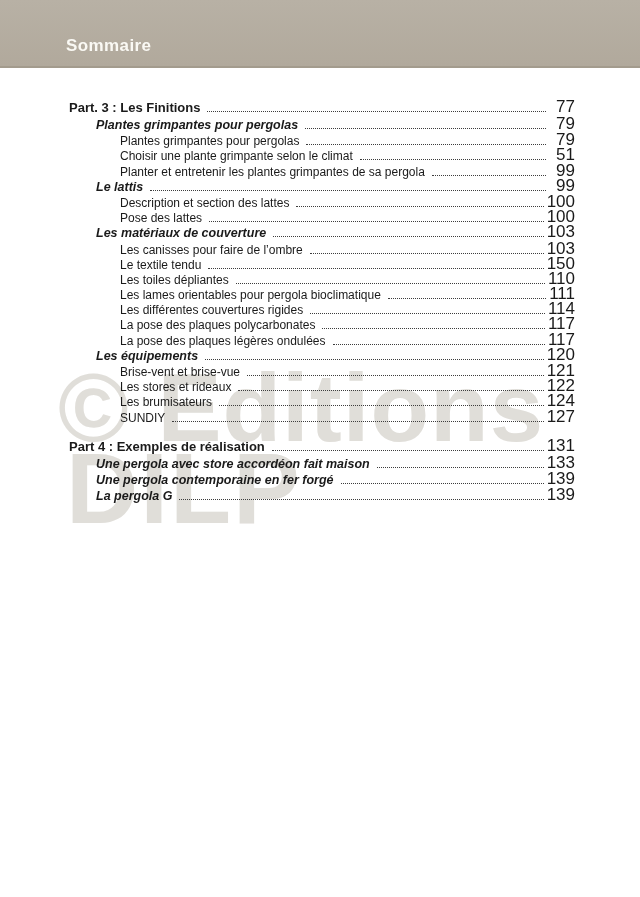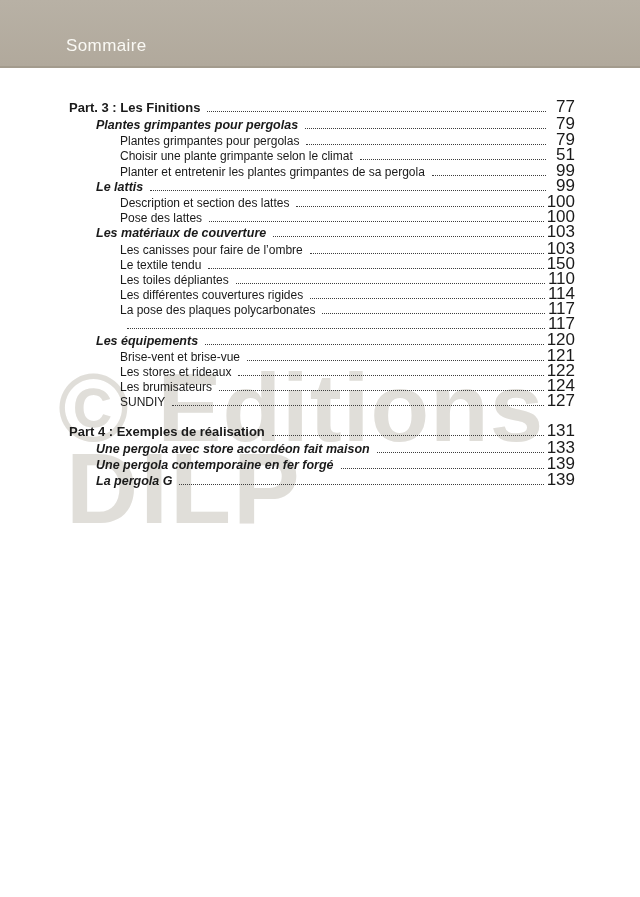--- a/index.html
+++ b/index.html
@@ -9,21 +9,21 @@
     -webkit-font-smoothing:antialiased;
   }
   
   .header-band{
     position:absolute;top:0;left:0;width:640px;height:66px;
     background:linear-gradient(#b8b1a5,#b1a99c);
     border-bottom:2px solid #a39b8d;
   }
   .header-title{
     position:absolute;left:66px;top:36px;
-    font-size:17px;font-weight:400;color:#faf9f4;letter-spacing:.4px;
+    font-size:17px;font-weight:700;color:#faf9f4;letter-spacing:.4px;
   }
   
   .watermark{
     position:absolute;z-index:0;font-weight:700;color:#e0ded9;
     white-space:nowrap;pointer-events:none;user-select:none;line-height:1;
   }
   .wm1{left:58px;top:360px;font-size:96px;letter-spacing:1px;text-align:center;}
   .wm2{left:66px;top:438px;font-size:100px;letter-spacing:2px;}
   
   .toc{
@@ -115,30 +115,36 @@
     <span class="toc-label">Le textile tendu</span>
     <span class="leader"></span>
     <span class="toc-page">150</span>
   </div>
     <div class="toc-row lvl2 st-plain">
     <span class="toc-label">Les toiles dépliantes</span>
     <span class="leader"></span>
     <span class="toc-page">110</span>
   </div>
     <div class="toc-row lvl2 st-plain">
+    <span class="toc-label">Les lames orientables pour pergola bioclimatique</span>
+    <span class="leader"></span>
+    <span class="toc-page">111</span>
+  </div>
+    <div class="toc-row lvl2 st-plain">
     <span class="toc-label">Les différentes couvertures rigides</span>
     <span class="leader"></span>
     <span class="toc-page">114</span>
   </div>
     <div class="toc-row lvl2 st-plain">
     <span class="toc-label">La pose des plaques polycarbonates</span>
     <span class="leader"></span>
     <span class="toc-page">117</span>
   </div>
     <div class="toc-row lvl2 st-plain">
+    <span class="toc-label">La pose des plaques légères ondulées</span>
     <span class="leader"></span>
     <span class="toc-page">117</span>
   </div>
     <div class="toc-row lvl1 st-section">
     <span class="toc-label">Les équipements</span>
     <span class="leader"></span>
     <span class="toc-page">120</span>
   </div>
     <div class="toc-row lvl2 st-plain">
     <span class="toc-label">Brise-vent et brise-vue</span>

